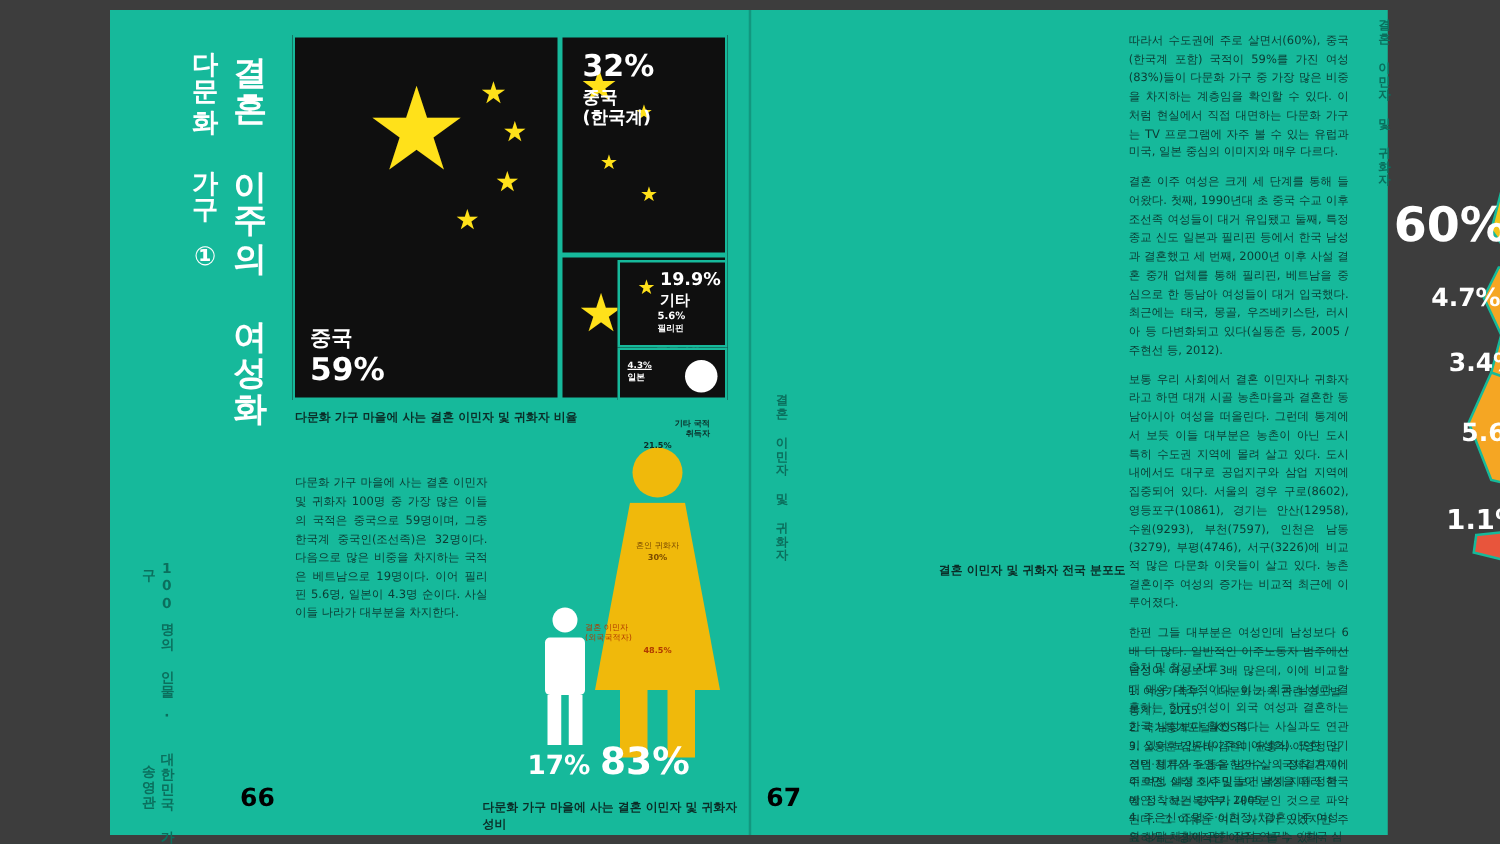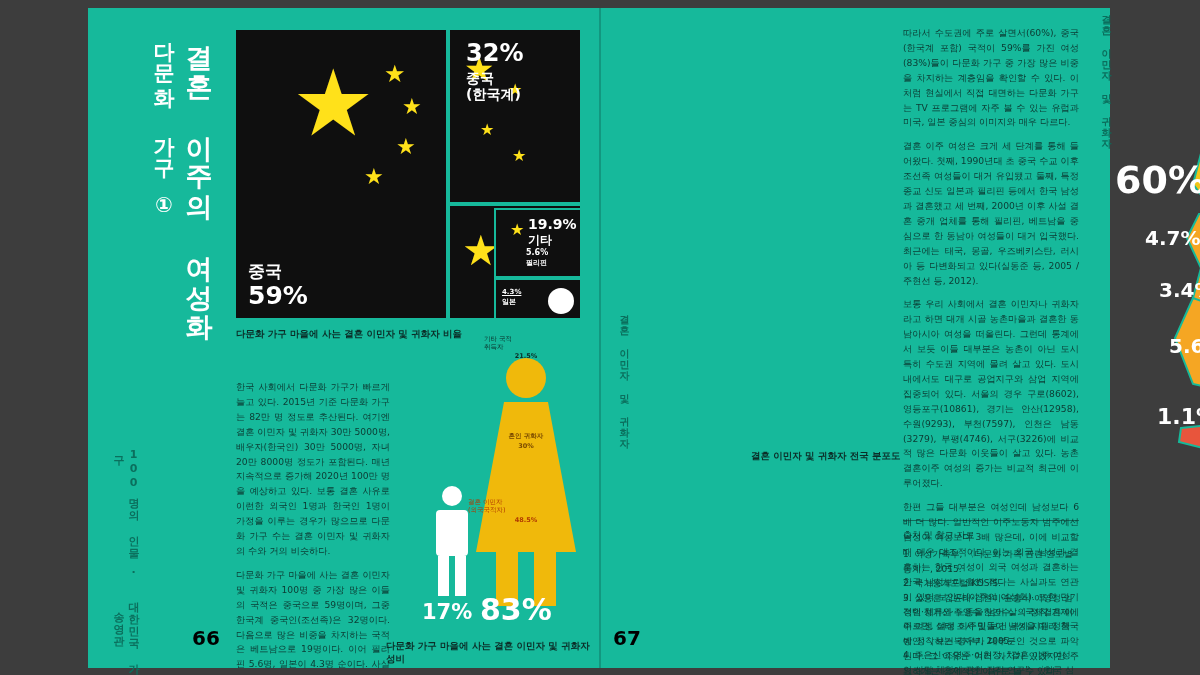--- a/index.html
+++ b/index.html
@@ -97,37 +97,36 @@
 
       <div style="position:absolute;left:500px;top:0;"></div>
       <div class="lbl" style="position:absolute;left:494px;top:0;"></div>
 
       <div class="lbl" style="position:absolute;left:440px;top:208px;font-size:14px;color:#fff;">19.9%</div>
       <div class="lbl" style="position:absolute;left:440px;top:226px;font-size:12px;color:#fff;">기타</div>
 
       <div class="cap" style="left:148px;top:320px;">다문화 가구 마을에 사는 결혼 이민자 및 귀화자 비율</div>
 
       <div class="col" style="left:148px;top:372px;width:154px;">
-        <p>한국 사회에서 다문화 가구가 빠르게 늘고 있다. 2015년 기준 다문화 가구는 82만 명 정도로 추산된다. 여기엔 결혼 이민자 및 귀화자 30만 5000명, 배우자(한국인) 30만 5000명, 자녀 20만 8000명 정도가 포함된다. 매년 지속적으로 증가해 2020년 100만 명을 예상하고 있다. 보통 결혼 사유로 이런한 외국인 1명과 한국인 1명이 가정을 이루는 경우가 많으므로 다문화 가구 수는 결혼 이민자 및 귀화자의 수와 거의 비슷하다.</p>
         <p>다문화 가구 마을에 사는 결혼 이민자 및 귀화자 100명 중 가장 많은 이들의 국적은 중국으로 59명이며, 그중 한국계 중국인(조선족)은 32명이다. 다음으로 많은 비중을 차지하는 국적은 베트남으로 19명이다. 이어 필리핀 5.6명, 일본이 4.3명 순이다. 사실 이들 나라가 대부분을 차지한다.</p>
 
       </div>
 
       <div class="fig">
 
         <div style="position:absolute;left:48px;top:20px;width:120px;height:240px;">
           <div style="position:absolute;left:40px;top:0;width:40px;height:40px;border-radius:50%;background:#f0b90b;"></div>
           <div style="position:absolute;left:10px;top:44px;width:100px;height:150px;background:#f0b90b;clip-path:polygon(28% 0,72% 0,100% 100%,0 100%);"></div>
           <div style="position:absolute;left:30px;top:194px;width:22px;height:54px;background:#f0b90b;"></div>
           <div style="position:absolute;left:68px;top:194px;width:22px;height:54px;background:#f0b90b;"></div>
 
-          <div style="position:absolute;left:18px;top:-22px;width:84px;text-align:left;color:#0b2e28;font-size:6.5px;font-weight:normal;white-space:pre-line;line-height:1.2;">기타 국적
+          <div style="position:absolute;left:18px;top:-22px;width:84px;text-align:right;color:#0b2e28;font-size:6.5px;font-weight:bold;white-space:pre-line;line-height:1.2;">기타 국적
 취득자</div>
           <div style="position:absolute;left:18px;top:-6px;width:84px;text-align:center;color:#0b2e28;font-size:6.5px;font-weight:bold;">21.5%</div>
-          <div style="position:absolute;left:18px;top:74px;width:84px;text-align:center;color:#7a4a00;font-size:6.5px;font-weight:bold;">혼인 귀화자</div>
+          <div style="position:absolute;left:18px;top:74px;width:84px;text-align:center;color:#7a4a00;font-size:6.5px;font-weight:normal;">혼인 귀화자</div>
           <div style="position:absolute;left:18px;top:84px;width:84px;text-align:center;color:#7a4a00;font-size:6.5px;font-weight:bold;">30%</div>
           <div style="position:absolute;left:2px;top:140px;width:100px;text-align:left;color:#b03a00;font-size:6.5px;font-weight:normal;white-space:pre-line;line-height:1.25;">결혼 이민자
 (외국국적자)</div>
           <div style="position:absolute;left:10px;top:158px;width:100px;text-align:center;color:#b03a00;font-size:6.5px;font-weight:bold;">48.5%</div>
         </div>
 
         <div style="position:absolute;left:10px;top:148px;width:46px;height:112px;">
           <div style="position:absolute;left:14px;top:0;width:20px;height:20px;border-radius:50%;background:#fff;"></div>
           <div style="position:absolute;left:8px;top:24px;width:32px;height:46px;background:#fff;border-radius:4px;"></div>
           <div style="position:absolute;left:10px;top:70px;width:11px;height:40px;background:#fff;"></div>

